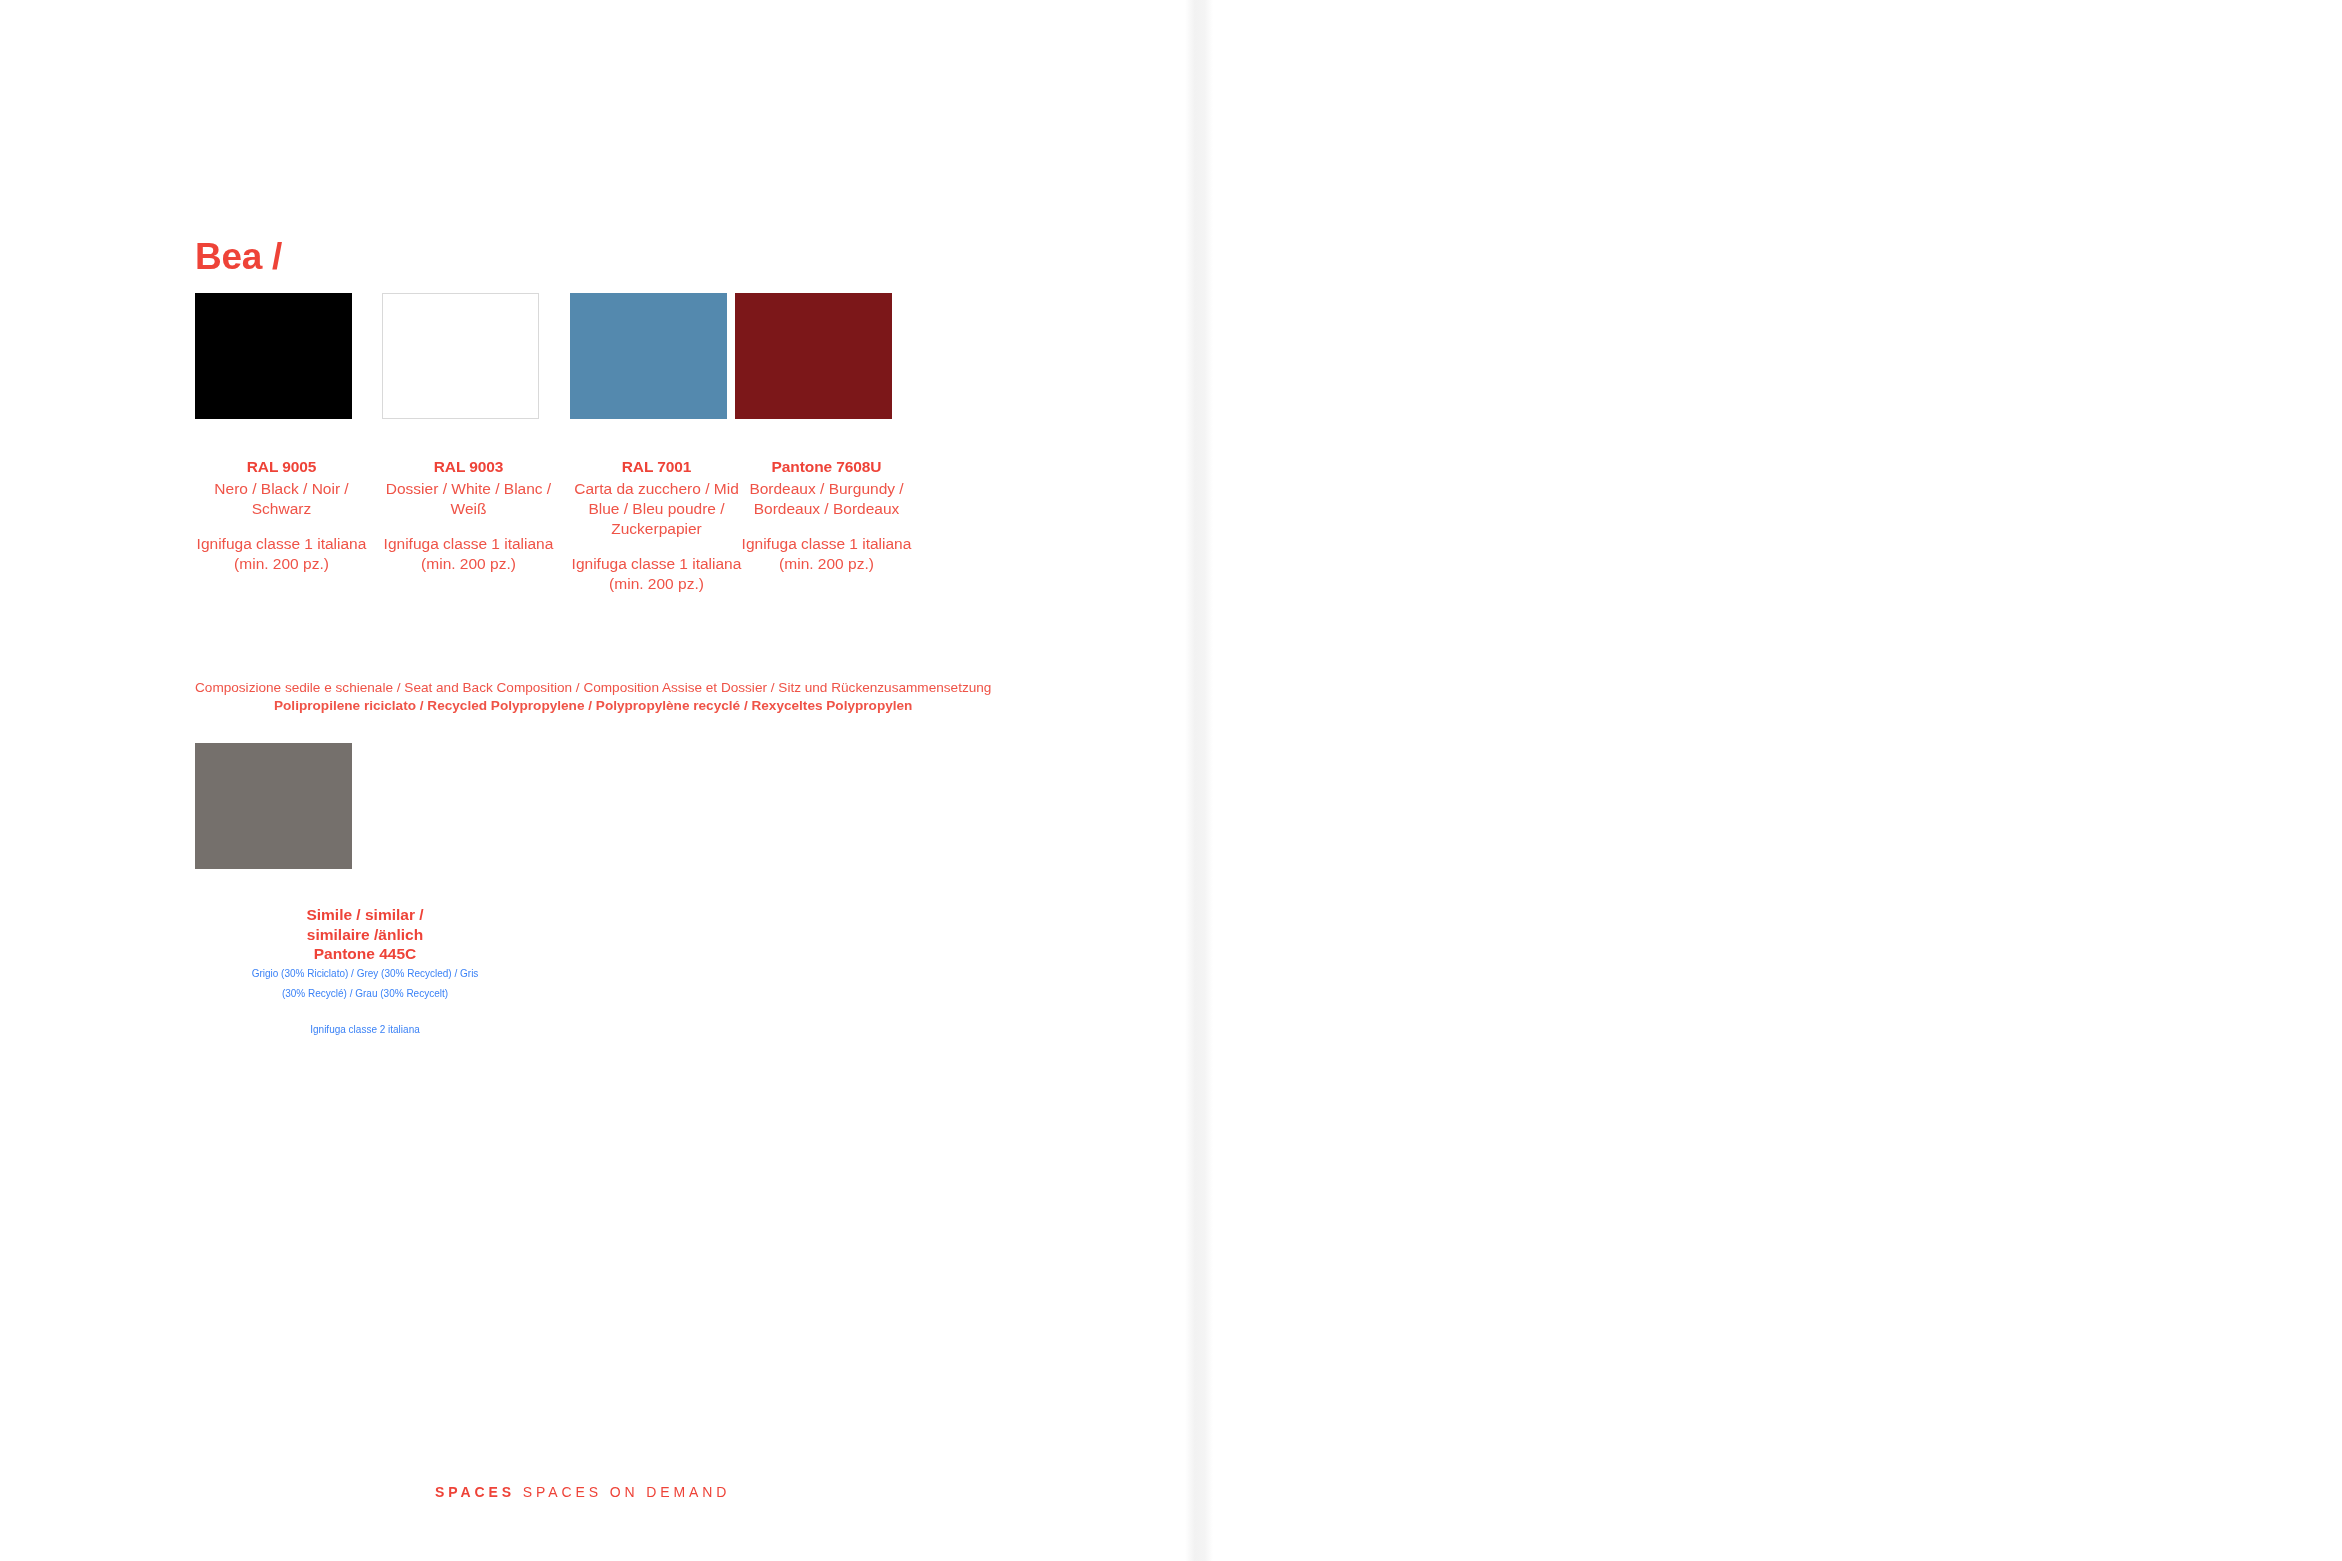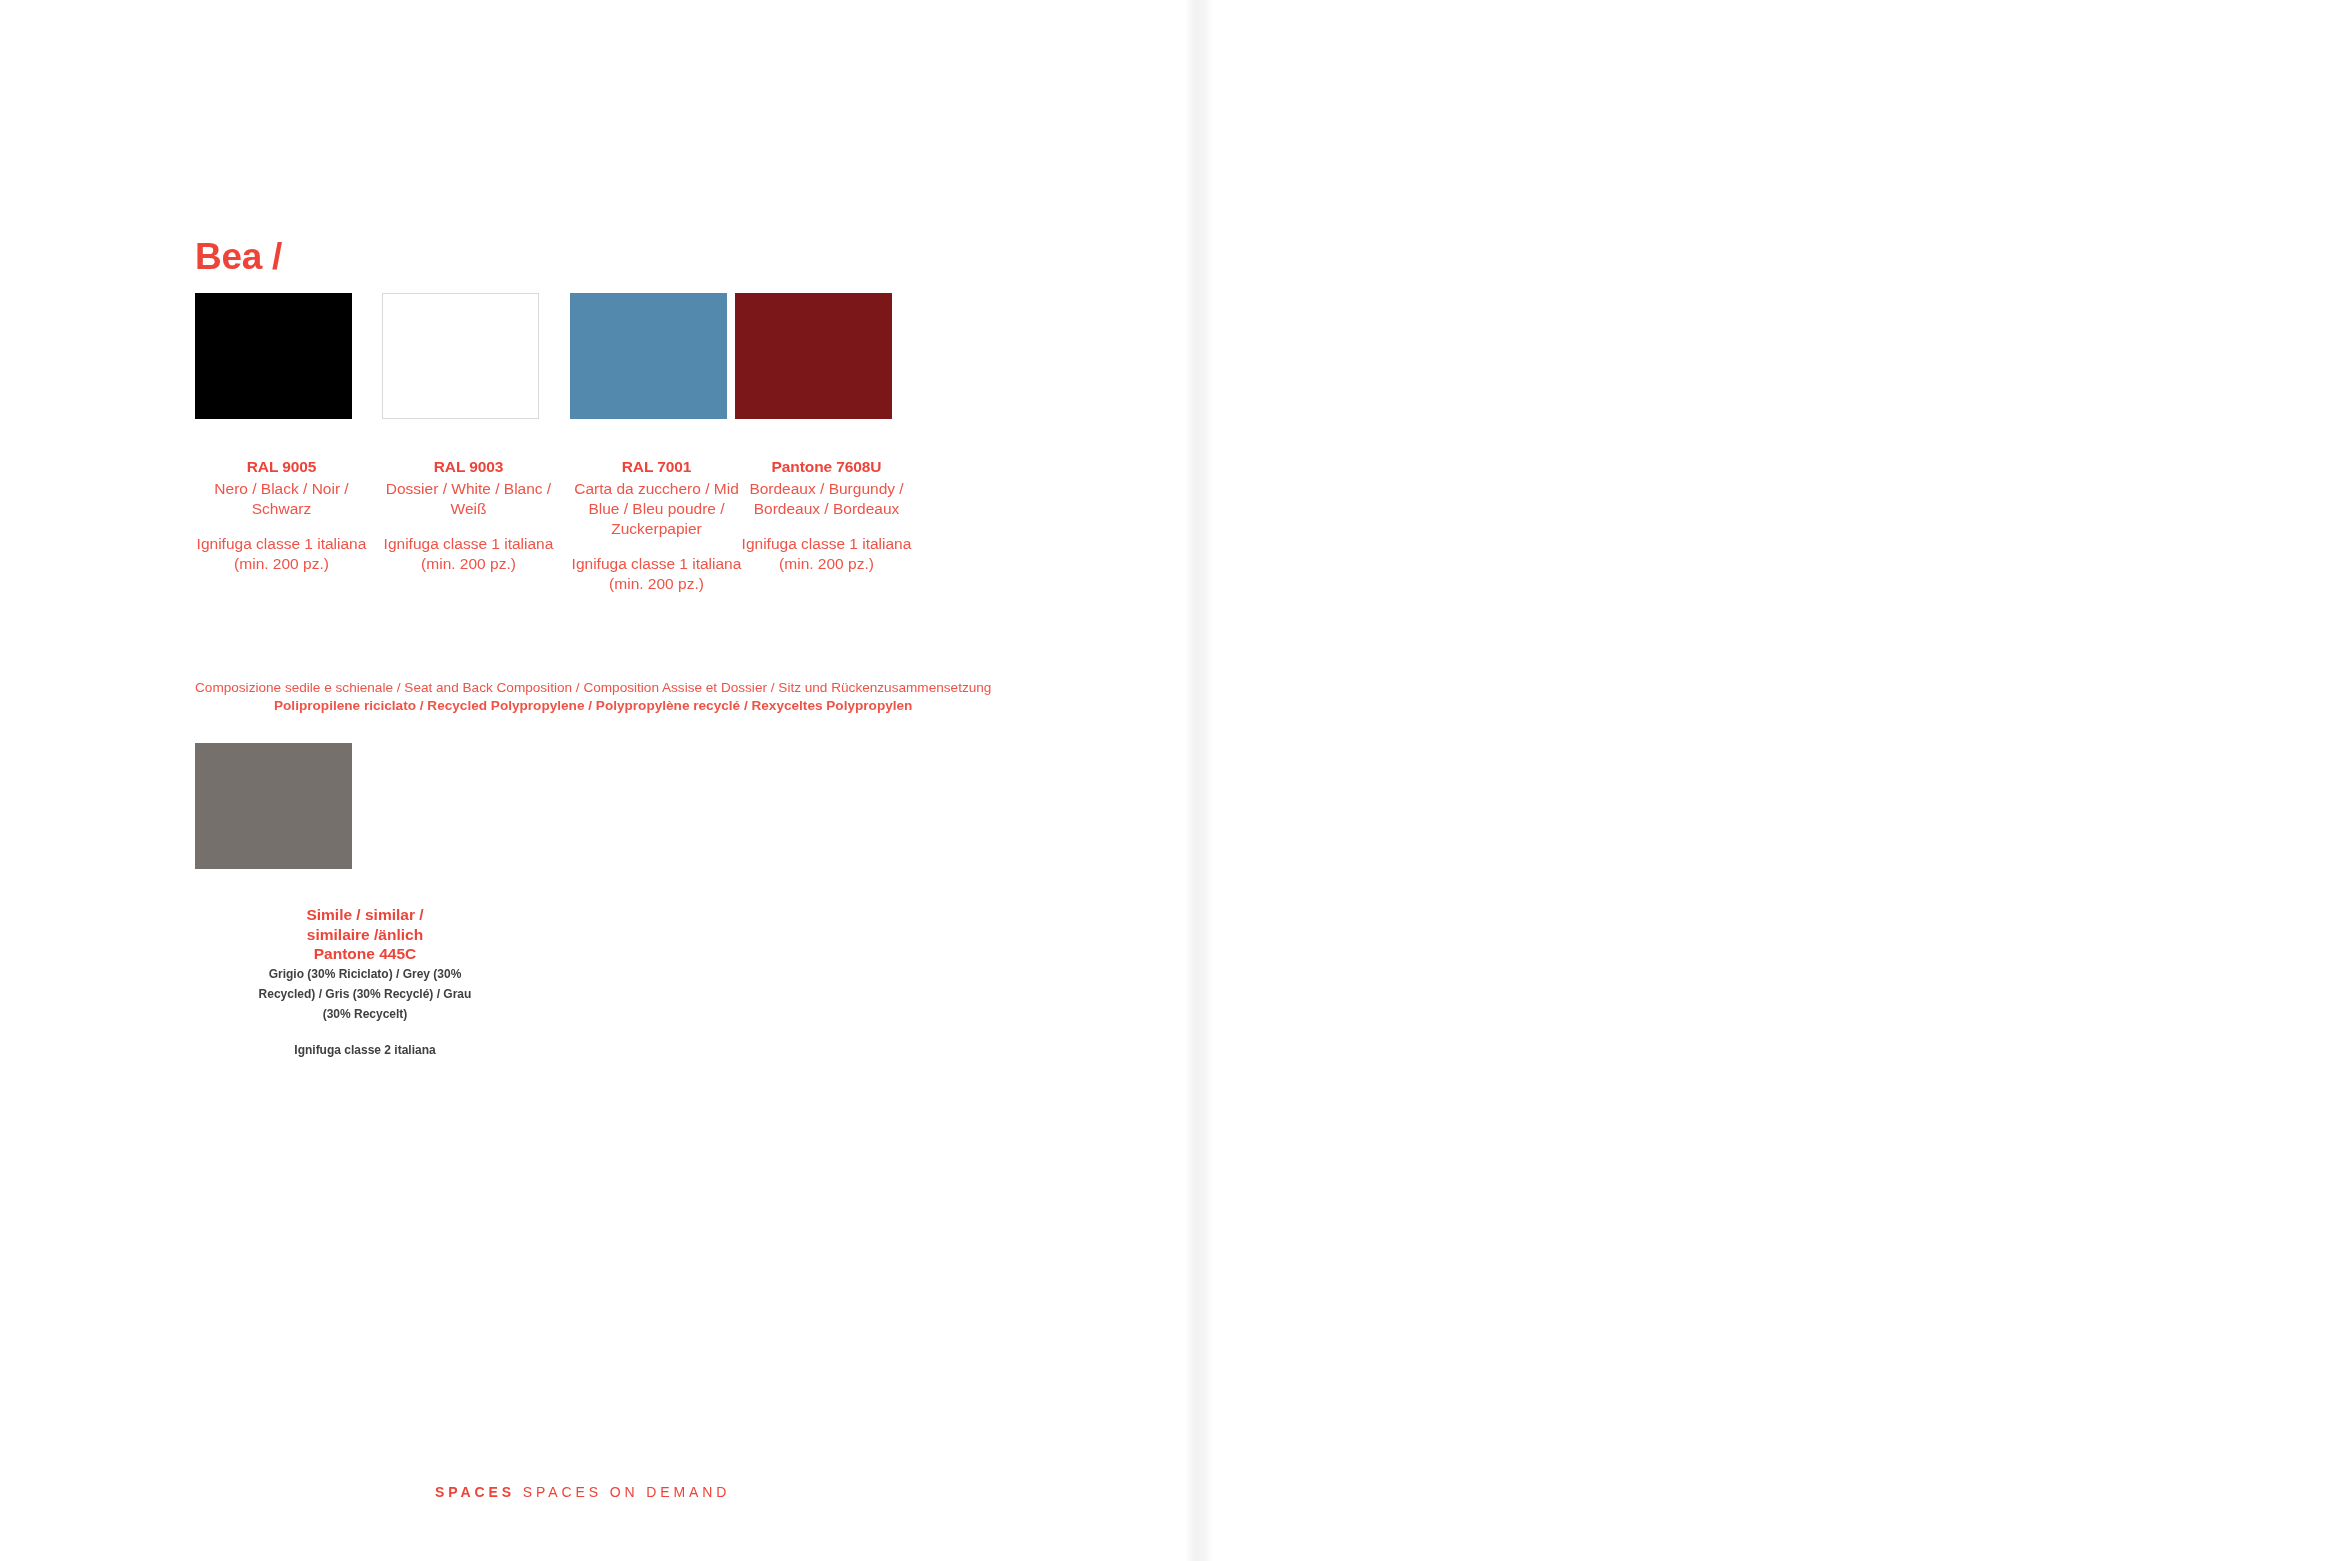--- a/index.html
+++ b/index.html
@@ -41,21 +41,21 @@
   
   .composition{position:absolute;color:#ef5347;white-space:nowrap;}
   .composition .line1{font-size:13.6px;line-height:18px;font-weight:400;}
   .composition .line2{font-size:13.6px;line-height:18px;font-weight:700;}
 
   
   .similar-caption{position:absolute;width:244px;}
   .similar-caption .bold{
     color:#ee4338;font-size:15.5px;font-weight:700;line-height:19.7px;margin:0;
   }
-  .similar-caption .reg{color:#404040;font-size:12px;line-height:20px;margin:0;font-weight:bold;}
+  .similar-caption .reg{color:#3b82f6;font-size:10px;line-height:20px;margin:0;}
   .similar-caption .gap{margin-top:16px;}
 
   
   .footer-brand{
     position:absolute;left:435px;top:1484px;
     font-size:14px;letter-spacing:3.9px;color:#ee4338;white-space:nowrap;
   }
   .footer-brand b{font-weight:700;}
   .footer-brand span.light{font-weight:400;}
 </style>

